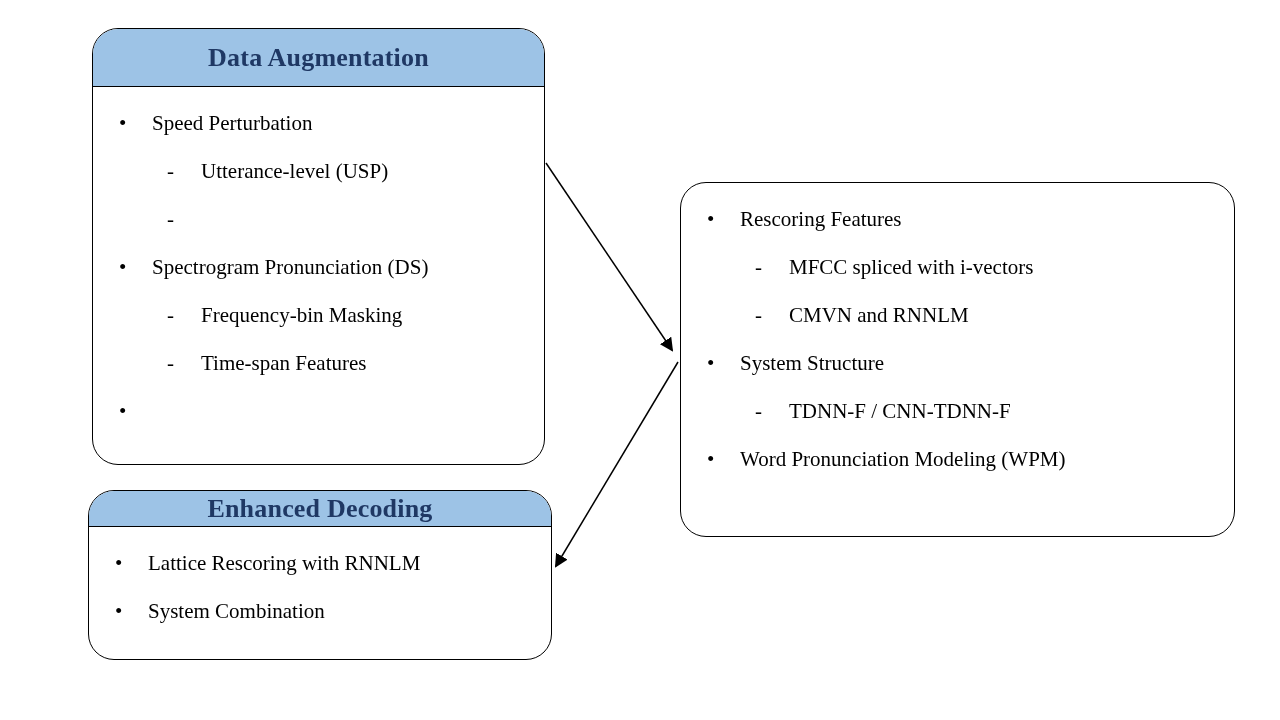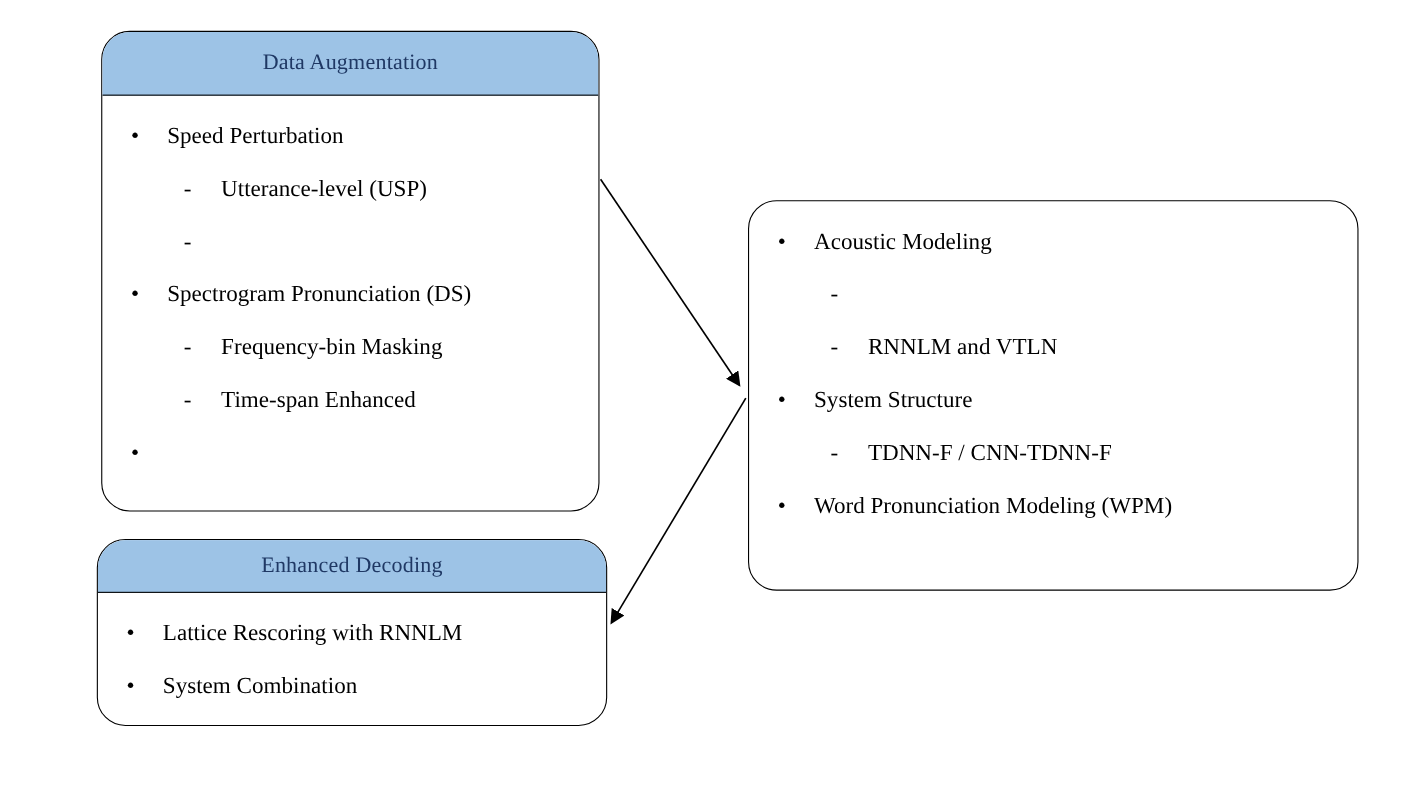--- a/index.html
+++ b/index.html
@@ -27,22 +27,22 @@
     border: 1.5px solid var(--border, #000000);
     border-radius: 26px;
     overflow: hidden;
   }
   .box-header {
     background: var(--header-bg, #9DC3E6);
     border-bottom: 1.5px solid var(--border, #000000);
     display: flex;
     align-items: center;
     justify-content: center;
-    font-weight: normal;
-    font-size: 20px;
+    font-weight: bold;
+    font-size: 26px;
     color: var(--header-text, #1F3864);
     letter-spacing: 0.2px;
   }
   .box-body { padding-top: 12px; }
   .item {
     display: flex;
     align-items: center;
     height: 48px;
     font-size: 21px;
     color: var(--body-text, #000000);
@@ -53,21 +53,21 @@
   .item.level-2 .bullet { margin-left: 74px; width: 34px; }
 
   
   #box-data-augmentation { left: 92px;  top: 28px;  width: 453px; height: 437px; }
   #box-data-augmentation .box-header { height: 58px; }
 
   #box-acoustic-modeling { left: 680px; top: 182px; width: 555px; height: 355px; }
   #box-acoustic-modeling .box-header { height: 54px; }
 
   #box-enhanced-decoding { left: 88px;  top: 490px; width: 464px; height: 170px; }
-  #box-enhanced-decoding .box-header { height: 48px; }
+  #box-enhanced-decoding .box-header { height: 36px; }
 </style>
 </head>
 <body>
 
 <div class="canvas">
 
   <svg class="arrows" viewBox="0 0 1280 720" xmlns="http://www.w3.org/2000/svg">
     <defs>
       <marker id="arrowhead" viewBox="0 0 10 10" refX="8.5" refY="5" markerWidth="9" markerHeight="9" orient="auto-start-reverse">
         <path d="M 0 0 L 10 5 L 0 10 z" fill="#000000"></path>
@@ -94,40 +94,41 @@
         <div class="item level-1">
           <span class="bullet">•</span>
           <span class="text">Spectrogram Pronunciation (DS)</span>
         </div>
         <div class="item level-2">
           <span class="bullet">-</span>
           <span class="text">Frequency-bin Masking</span>
         </div>
         <div class="item level-2">
           <span class="bullet">-</span>
-          <span class="text">Time-span Enhanced</span>
+          <span class="text">Time-span Features</span>
         </div>
         <div class="item level-1">
           <span class="bullet">•</span>
         </div>
       </div>
   </div>
 
   <div class="box" id="box-acoustic-modeling">
     <div class="box-body">
         <div class="item level-1">
           <span class="bullet">•</span>
-          <span class="text">Acoustic Modeling</span>
+          <span class="text">Rescoring Features</span>
         </div>
         <div class="item level-2">
           <span class="bullet">-</span>
+          <span class="text">MFCC spliced with i-vectors</span>
         </div>
         <div class="item level-2">
           <span class="bullet">-</span>
-          <span class="text">RNNLM and VTLN</span>
+          <span class="text">CMVN and RNNLM</span>
         </div>
         <div class="item level-1">
           <span class="bullet">•</span>
           <span class="text">System Structure</span>
         </div>
         <div class="item level-2">
           <span class="bullet">-</span>
           <span class="text">TDNN-F / CNN-TDNN-F</span>
         </div>
         <div class="item level-1">

